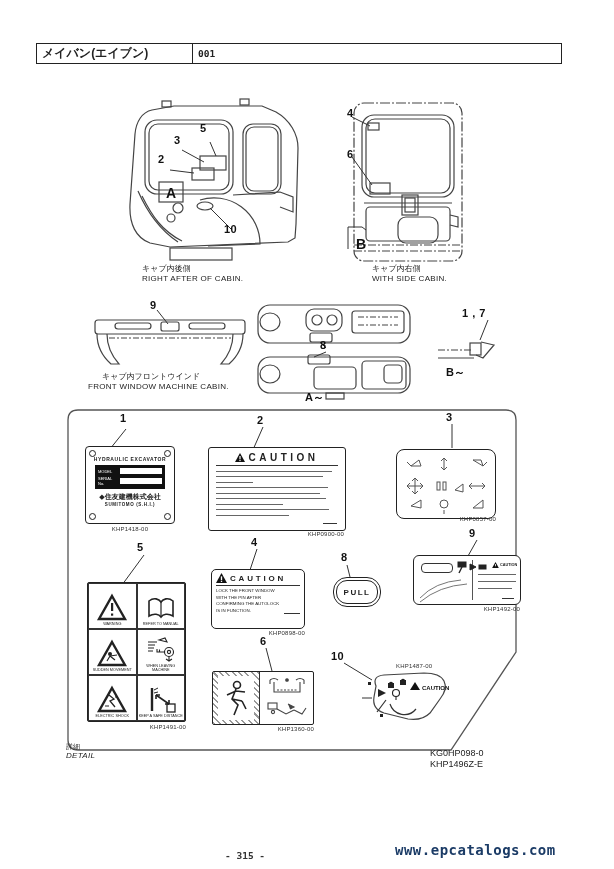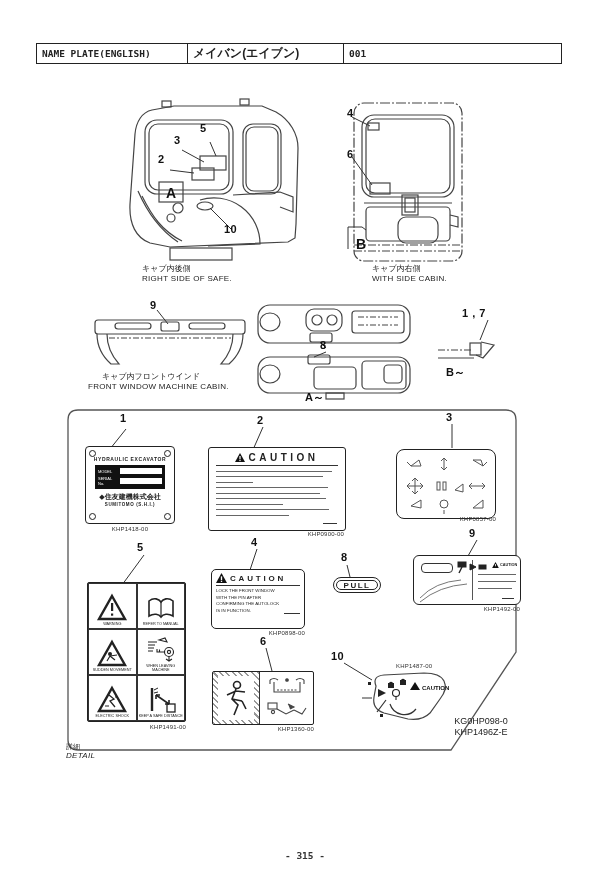--- a/index.html
+++ b/index.html
@@ -31,21 +31,20 @@
           justify-content:flex-end;padding:2px 1px;box-sizing:border-box;}
   .p5lab{font:3.8px "Liberation Sans",sans-serif;text-align:center;letter-spacing:0;line-height:1.1;margin-top:1px;}
   .hatch{background:repeating-linear-gradient(45deg,#999 0 1.5px,transparent 1.5px 4.5px);}
 </style>
 </head>
 <body>
 
 <div id="page">
 
   <div id="hdr">
-    <div class="cell c1">NAME PLATE(ENGLISH)</div>
     <div class="cell c2">メイバン(エイブン)</div>
     <div class="cell c4">001</div>
   </div>
 
   <svg class="abs" style="left:112px;top:96px;" width="200" height="175" viewBox="0 0 200 175">
     <path class="ln" d="M40,14 C30,16 24,26 23,38 L18,108 C17,128 24,142 38,147 L58,151 L176,146 L183,142 L184,128 L186,52 C186,38 178,24 164,16 L150,10 L62,10 Z"></path>
     <rect class="ln" x="50" y="5" width="9" height="6"></rect>
     <rect class="ln" x="128" y="3" width="9" height="6"></rect>
     <rect class="ln" x="33" y="24" width="88" height="74" rx="12"></rect>
     <rect class="ln" x="37" y="28" width="80" height="66" rx="9"></rect>
@@ -66,21 +65,21 @@
     <line class="ld" x1="70" y1="54" x2="92" y2="66"></line>
     <line class="ld" x1="98" y1="46" x2="104" y2="60"></line>
     <line class="ld" x1="58" y1="74" x2="82" y2="77"></line>
     <line class="ld" x1="98" y1="112" x2="120" y2="134"></line>
   </svg>
   <span class="callout" style="left:174px;top:134px;">3</span>
   <span class="callout" style="left:200px;top:122px;">5</span>
   <span class="callout" style="left:158px;top:153px;">2</span>
   <span class="callout" style="left:224px;top:223px;">10</span>
   <span class="cap-ja" style="left:142px;top:263px;">キャブ内後側</span>
-  <span class="cap-en" style="left:142px;top:274px;">RIGHT SIDE OF SAFE.</span>
+  <span class="cap-en" style="left:142px;top:274px;">RIGHT AFTER OF CABIN.</span>
 
   <svg class="abs" style="left:340px;top:97px;" width="135" height="172" viewBox="0 0 135 172">
     <rect class="ln" x="14" y="6" width="108" height="158" rx="10" stroke-dasharray="10 2 2 2"></rect>
     <rect class="ln" x="22" y="18" width="92" height="82" rx="12"></rect>
     <rect class="ln" x="26" y="22" width="84" height="74" rx="9"></rect>
     <rect class="ln" x="28" y="26" width="11" height="7"></rect>
     <rect class="ln" x="30" y="86" width="20" height="11"></rect>
     <rect class="ln" x="62" y="98" width="16" height="20"></rect>
     <rect class="ln" x="65" y="101" width="10" height="14"></rect>
     <line class="ln" x1="24" y1="106" x2="112" y2="106"></line>
@@ -312,21 +311,21 @@
       <div>WITH THE PIN AFTER</div>
       <div>CONFIRMING THE AUTOLOCK</div>
       <div style="display:flex;justify-content:space-between;align-items:flex-end;">
         <span>IS IN FUNCTION.</span>
         <span style="width:16px;height:1px;background:#333;display:inline-block;"></span>
       </div>
     </div>
   </div>
   <span class="part" style="left:235px;top:630px;width:70px;text-align:right;">KHP0898-00</span>
 
-  <div class="plate" style="left:333px;top:577px;width:48px;height:16px;border-radius:14px;padding:2px;display:flex;">
+  <div class="plate" style="left:333px;top:577px;width:48px;height:30px;border-radius:14px;padding:2px;display:flex;">
     <div style="flex:1;border:1px solid #222;border-radius:11px;display:flex;align-items:center;justify-content:center;
                 font:bold 8px 'Liberation Sans',sans-serif;letter-spacing:1.5px;">PULL</div>
   </div>
 
   <div class="plate" style="left:413px;top:555px;width:108px;height:50px;border-radius:6px;border-width:1.4px;">
     <div class="abs" style="left:7px;top:7px;width:30px;height:8px;border:1.2px solid #333;border-radius:4px;"></div>
     <svg class="abs" style="left:3px;top:18px;" width="52" height="28" viewBox="0 0 52 28">
       <path d="M3,24 Q18,8 44,6 M3,28 Q22,12 50,10" stroke="#777" stroke-width="1" fill="none"></path>
     </svg>
     <div class="abs" style="left:58px;top:4px;bottom:4px;width:1px;background:#555;"></div>
@@ -399,20 +398,21 @@
       <path d="M30,36 A15,15 0 0 0 56,41 M26,32 L17,44" stroke="#333" stroke-width="1.2" fill="none"></path>
       <path d="M2,30 L12,30" stroke="#333" stroke-width="1"></path>
       <rect x="8" y="14" width="3" height="3" fill="#222"></rect>
       <rect x="20" y="46" width="3" height="3" fill="#222"></rect>
     </g>
     <text x="62" y="22" font-family="Liberation Sans, sans-serif" font-size="6" font-weight="bold" fill="#111">CAUTION</text>
   </svg>
 
   <span class="cap-ja" style="left:66px;top:742px;font-size:7px;">詳細</span>
   <span class="cap-en" style="left:66px;top:751px;font-style:italic;">DETAIL</span>
-  <div class="abs" style="left:430px;top:716px;width:102px;text-align:center;font:9px 'Liberation Sans',sans-serif;line-height:1.25;">
+  <div class="abs" style="left:430px;top:748px;width:102px;text-align:left;font:9px 'Liberation Sans',sans-serif;line-height:1.25;">
     <div>KG0HP098-0</div>
     <div>KHP1496Z-E</div>
   </div>
 
-  <span class="abs" style="left:225px;top:850px;width:100px;text-align:right;font:bold 9.5px 'DejaVu Sans Mono',monospace;color:#333;">- 315 -</span>
+  <span class="abs" style="left:225px;top:850px;width:100px;text-align:left;font:bold 9.5px 'DejaVu Sans Mono',monospace;color:#333;">- 315 -</span>
+  <span class="abs" style="left:395px;top:842px;font:bold 14px 'DejaVu Sans Mono',monospace;color:#1b3b66;letter-spacing:.5px;">www.epcatalogs.com</span>
 
 </div>
 
 </body></html>

